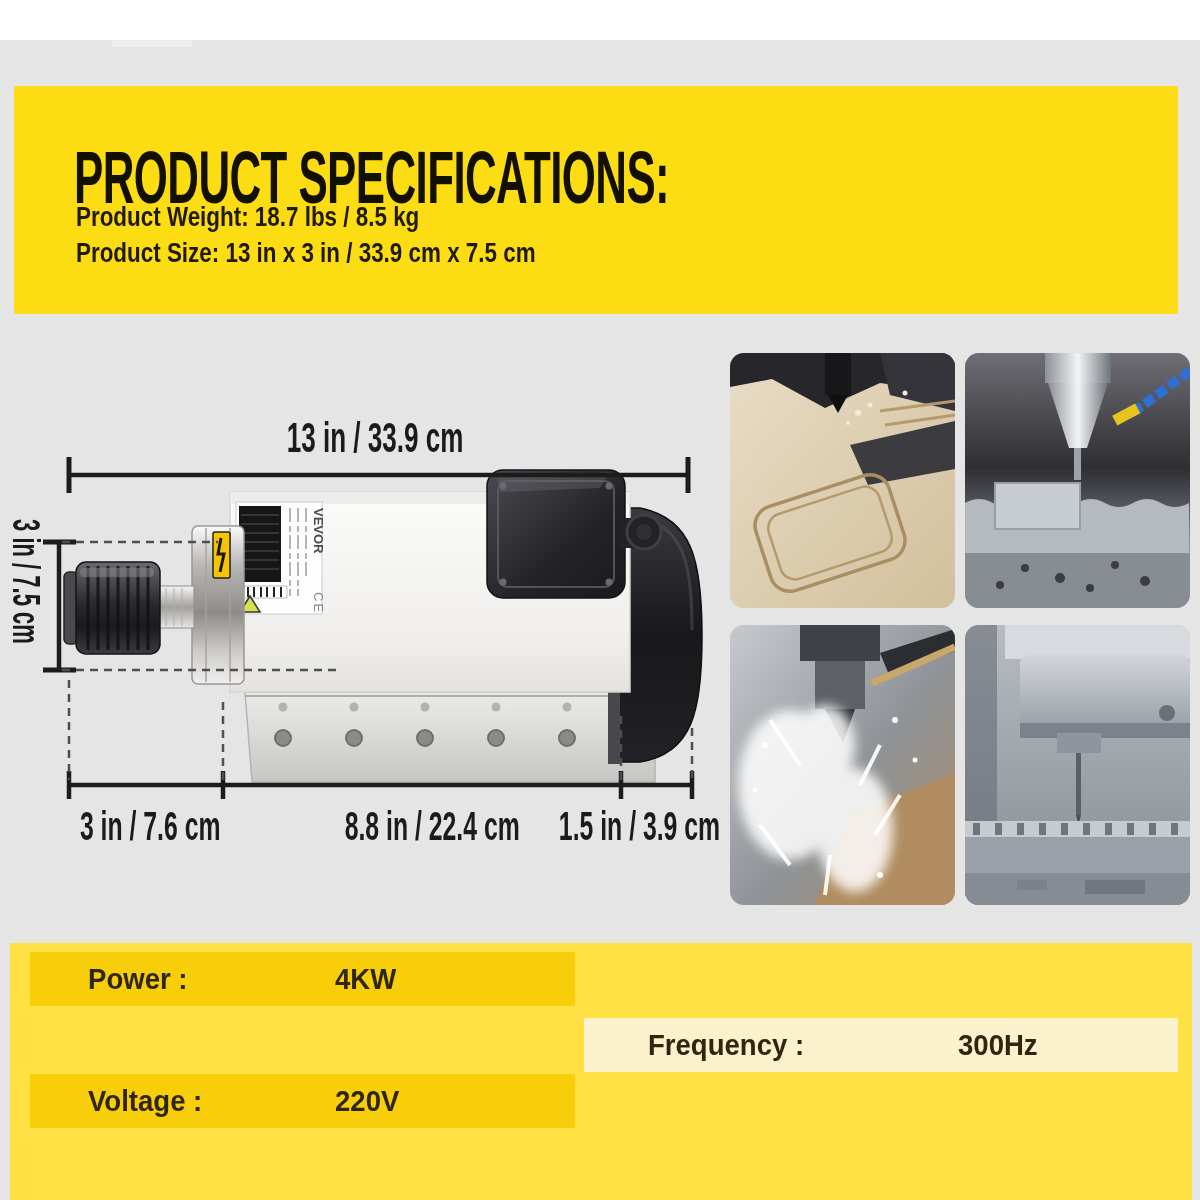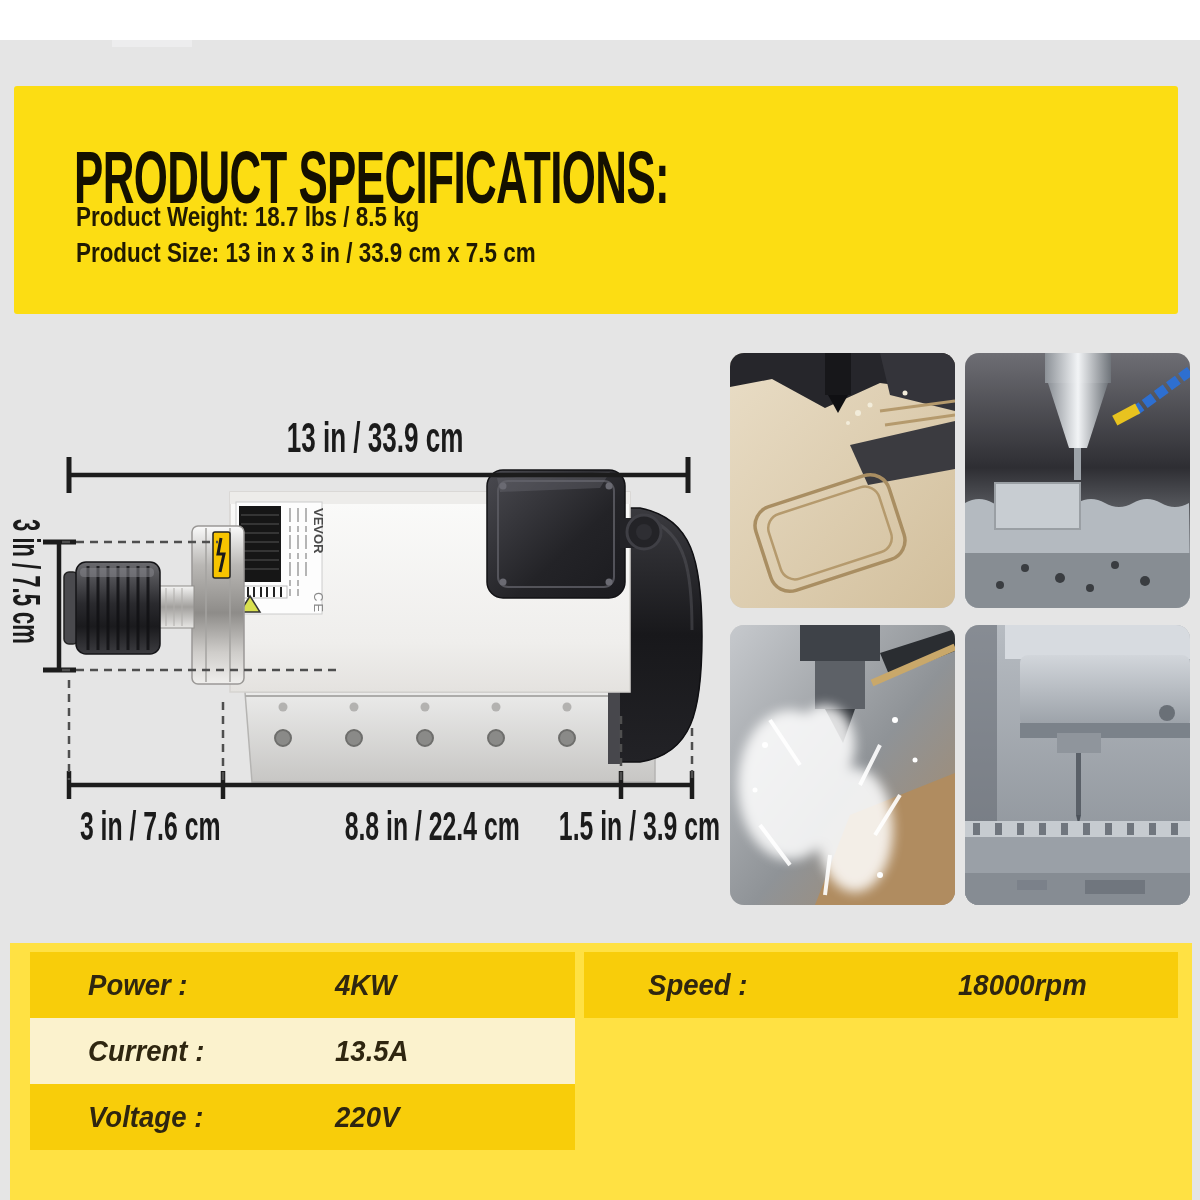--- a/index.html
+++ b/index.html
@@ -37,24 +37,24 @@
   .ph2{left:965px;top:313px;width:225px;height:255px;}
   .ph3{left:730px;top:585px;width:225px;height:280px;}
   .ph4{left:965px;top:585px;width:225px;height:280px;}
   .photo svg{display:block;width:100%;height:100%;}
 
   
   .spec{left:10px;top:903px;width:1182px;height:275px;background:#ffe143;}
   .tbl{position:absolute;top:0;height:100%;}
   .tbl.left{left:20px;width:545px;}
   .tbl.right{left:574px;width:594px;}
-  .row{position:absolute;left:0;width:100%;height:66px;font-style:italic;}
+  .row{position:absolute;left:0;width:100%;height:54px;}
   .row.gold{background:#f8cd0a;}
   .row.cream{background:#fbf2cd;}
-  .r0{top:9px;}.r1{top:75px;}.r2{top:141px;}.r3{top:207px;}
+  .r0{top:9px;}.r1{top:75px;}.r2{top:131px;}.r3{top:207px;}
   .row .lab,.row .val{position:absolute;top:50%;transform:translateY(-50%) scaleX(.95);
         transform-origin:0 50%;font-size:29px;font-weight:bold;color:#2f2610;white-space:nowrap;}
   .tbl.left .lab{left:58px;}
   .tbl.left .val{left:56%;}
   .tbl.right .lab{left:64px;}
   .tbl.right .val{left:63%;}
   .spec-fade{position:absolute;left:0;bottom:0;width:100%;height:16px;
              background:linear-gradient(to bottom,rgba(255,255,255,0),#ffffff);}
 </style>
 </head>
@@ -382,31 +382,27 @@
       <rect x="52" y="255" width="30" height="10" fill="#7b818a"></rect>
     </svg>
   </div>
 
   <div class="abs spec">
     <div class="tbl left">
       <div class="row gold r0">
         <span class="lab">Power :</span>
         <span class="val">4KW</span>
       </div>
-      <div class="row cream r1">
-        <span class="lab">Current :</span>
-        <span class="val">13.5A</span>
-      </div>
       <div class="row gold r2">
         <span class="lab">Voltage :</span>
         <span class="val">220V</span>
       </div>
     </div>
     <div class="tbl right">
-      <div class="row gold r0">
-        <span class="lab">Speed :</span>
-        <span class="val">18000rpm</span>
+      <div class="row cream r1">
+        <span class="lab">Frequency :</span>
+        <span class="val">300Hz</span>
       </div>
     </div>
     <div class="spec-fade"></div>
   </div>
 
 </div>
 
 </body></html>

